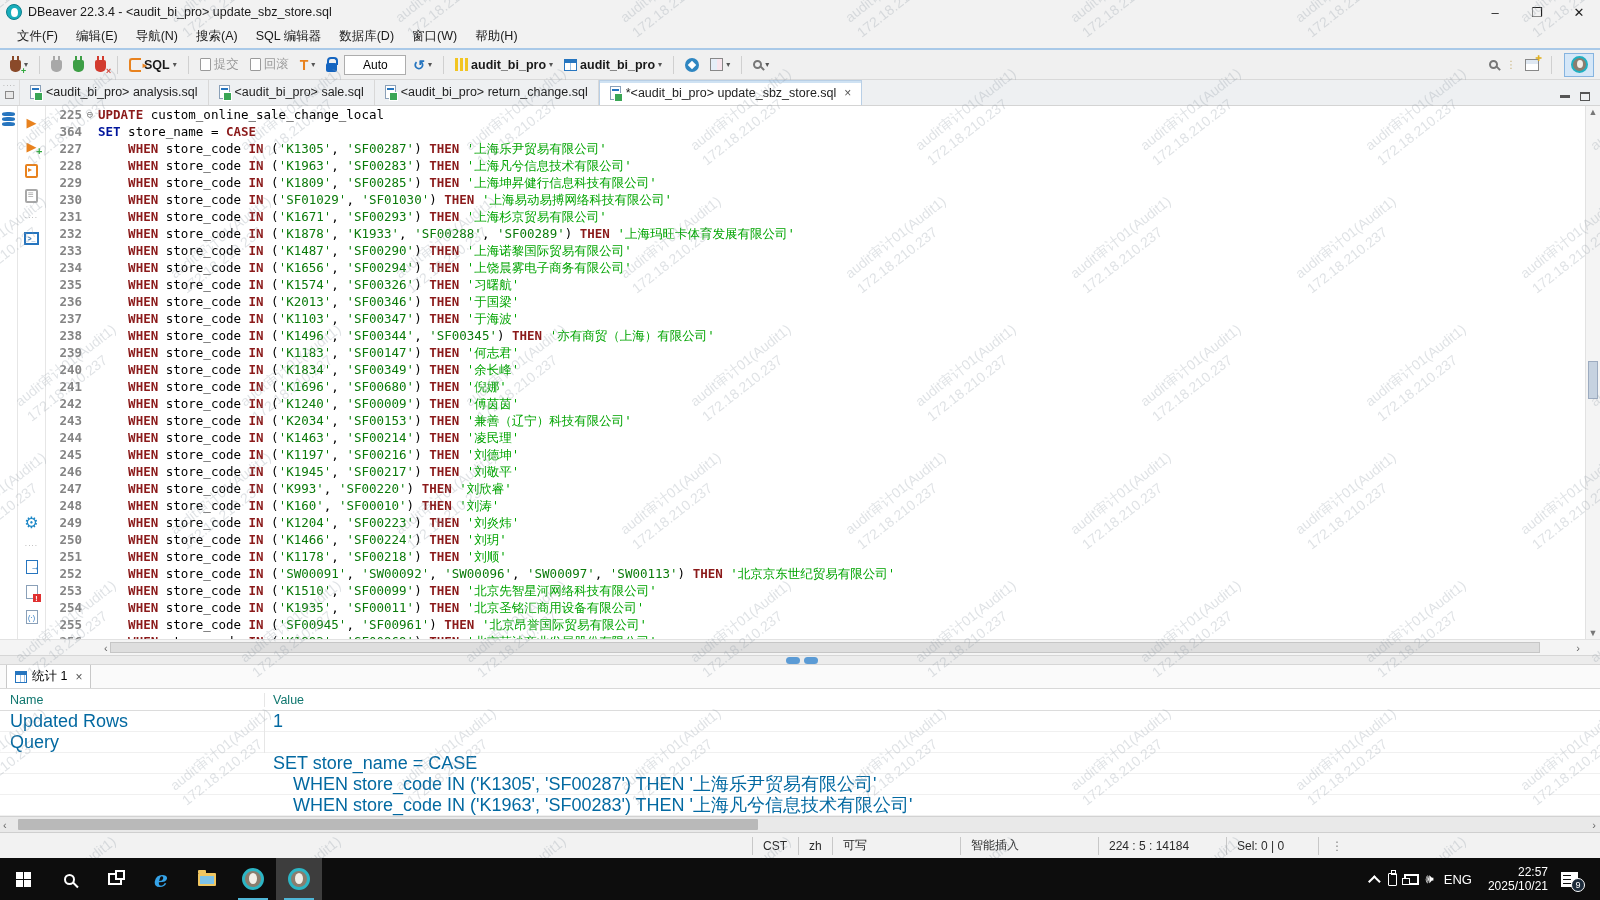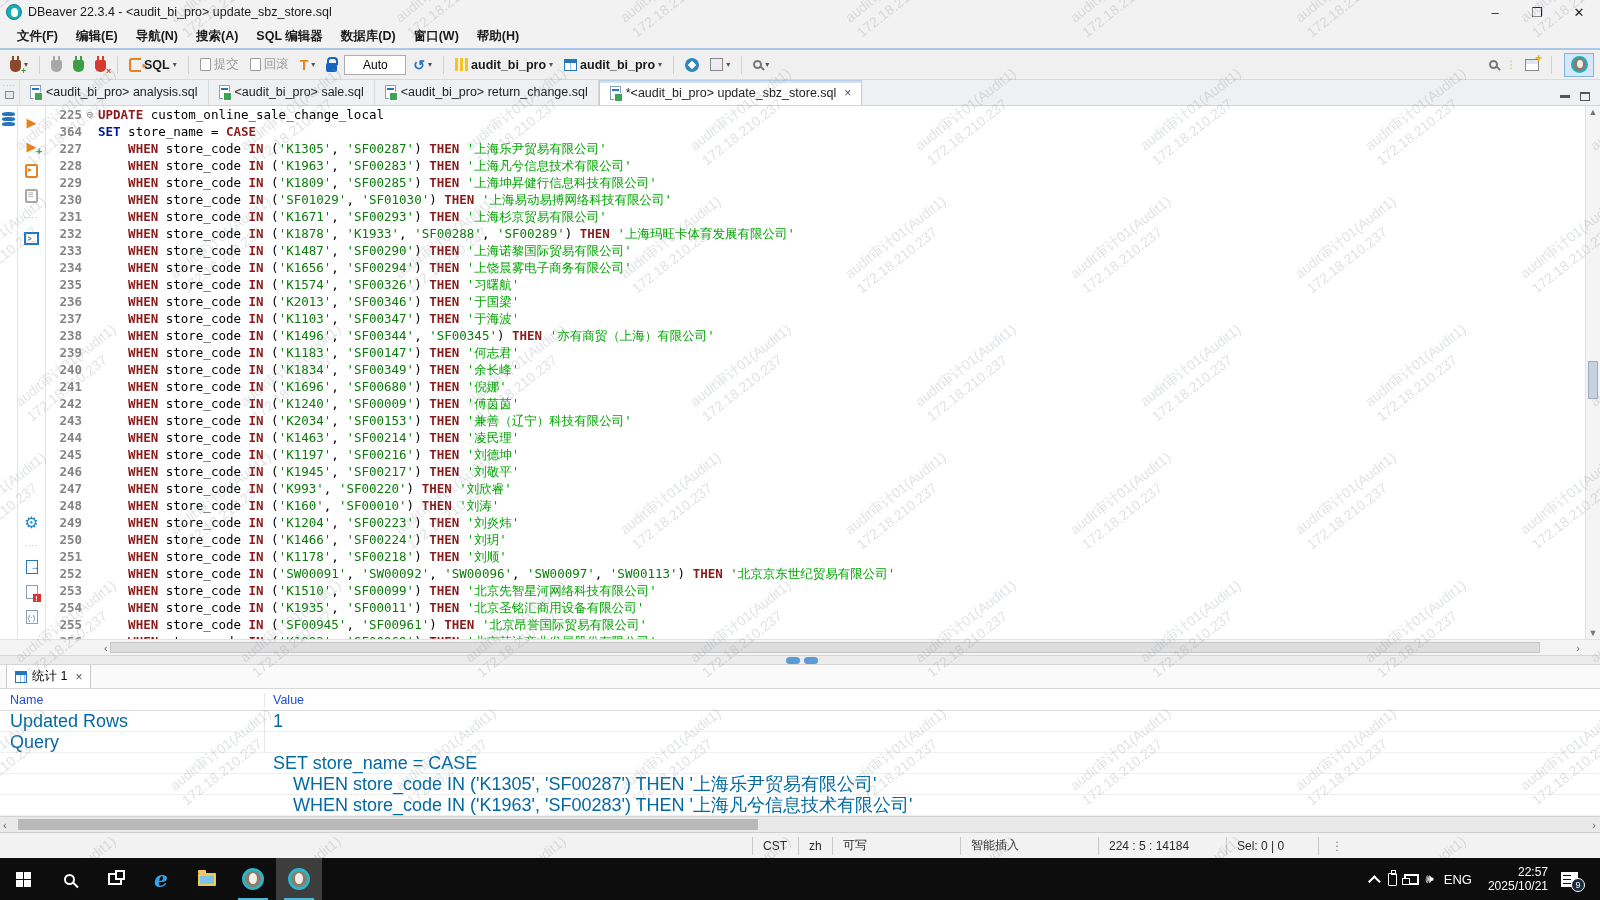--- a/index.html
+++ b/index.html
@@ -8,21 +8,21 @@
 
   
   .titlebar { height:24px; background:#f2f2f2; display:flex; align-items:center; padding-left:6px; font-size:12.5px; color:#1a1a1a; flex:0 0 auto; }
   .app-logo { width:16px; height:16px; border-radius:50%; background:#19aebc; position:relative; margin-right:6px; border:1px solid #0e7f8c; }
   .app-logo::after { content:""; position:absolute; left:4px; top:3px; width:7px; height:9px; background:#fff; border-radius:50%; }
   .win-ctrls { margin-left:auto; display:flex; height:100%; }
   .win-ctrls span { width:42px; display:flex; align-items:center; justify-content:center; font-size:13px; color:#222; }
 
   
   .menubar { height:26px; background:#f2f2f2; border-bottom:2px solid #a9c9e8; display:flex; align-items:center; padding-left:8px; font-size:12.5px; flex:0 0 auto; }
-  .menu-item { padding:0 9px; color:#1a1a1a;font-weight:bold; }
+  .menu-item { padding:0 9px; color:#1a1a1a; }
 
   
   .toolbar { height:30px; background:#f0f0f0; border-bottom:1px solid #d9d9d9; display:flex; align-items:center; padding:0 6px; font-size:12.5px; flex:0 0 auto; gap:3px; }
   .tbtn { display:flex; align-items:center; gap:3px; padding:2px 4px; border-radius:2px; color:#1a1a1a; }
   .tbtn b { font-weight:bold; }
   .dd { font-size:8px; color:#555; }
   .tsep { width:1px; height:18px; background:#d0d0d0; margin:0 4px; }
   .dis { color:#9a9a9a; }
   .plug { width:11px; height:12px; border-radius:2px 2px 5px 5px; position:relative; margin-top:3px; }
   .plug::before { content:""; position:absolute; top:-4px; left:2px; width:2px; height:4px; background:inherit; box-shadow:5px 0 0 0; }
@@ -116,21 +116,21 @@
   .sash { height:10px; background:#ececec; border-top:1px solid #d6d6d6; border-bottom:1px solid #d6d6d6; position:relative; flex:0 0 auto; }
   .sash-dots { position:absolute; left:786px; top:1px; display:flex; gap:4px; }
   .sash-dots i { width:14px; height:7px; border-radius:4px; background:#5b9bd5; display:block; }
 
   
   .results { flex:0 0 auto; background:#fff; display:flex; flex-direction:column; }
   .rtabs { height:24px; display:flex; align-items:flex-end; padding-left:6px; border-bottom:1px solid #d8d8d8; background:#fafafa; }
   .rtab { display:flex; align-items:center; gap:5px; padding:3px 8px; font-size:12.5px; border:1px solid #c8c8c8; border-bottom:none; background:#fff; }
   .gridico { width:12px; height:12px; border:1px solid #2675bf; background:linear-gradient(#2675bf 0 3px,#fff 3px); position:relative; }
   .gridico::after { content:""; position:absolute; left:4px; top:3px; bottom:0; width:1px; background:#9cc0e4; box-shadow:4px 0 0 #9cc0e4; }
-  .rheader { height:22px; display:flex; border-bottom:1px solid #dcdcdc; font-size:12.5px; color:#1d4ed8; align-items:center; }
+  .rheader { height:22px; display:flex; border-bottom:1px solid #dcdcdc; font-size:12.5px; color:#0f766e; align-items:center; }
   .rc1 { width:265px; padding-left:10px; flex:0 0 auto; border-right:1px solid #e6e6e6; overflow:hidden; white-space:pre; }
   .rc2 { flex:1; padding-left:8px; overflow:hidden; white-space:pre; }
   .rrows { height:105px; overflow:hidden; }
   .rrow { height:21px; display:flex; align-items:center; font-size:18px; color:#0369a1; border-bottom:1px solid #f0f0f0; }
 
   
   .ahscroll { height:16px; background:#e9e9e9; border-top:1px solid #d2d2d2; position:relative; flex:0 0 auto; }
   .ahscroll .thumb { position:absolute; top:2px; height:11px; left:18px; width:740px; background:#b9b9b9; border-radius:1px; }
 
   

